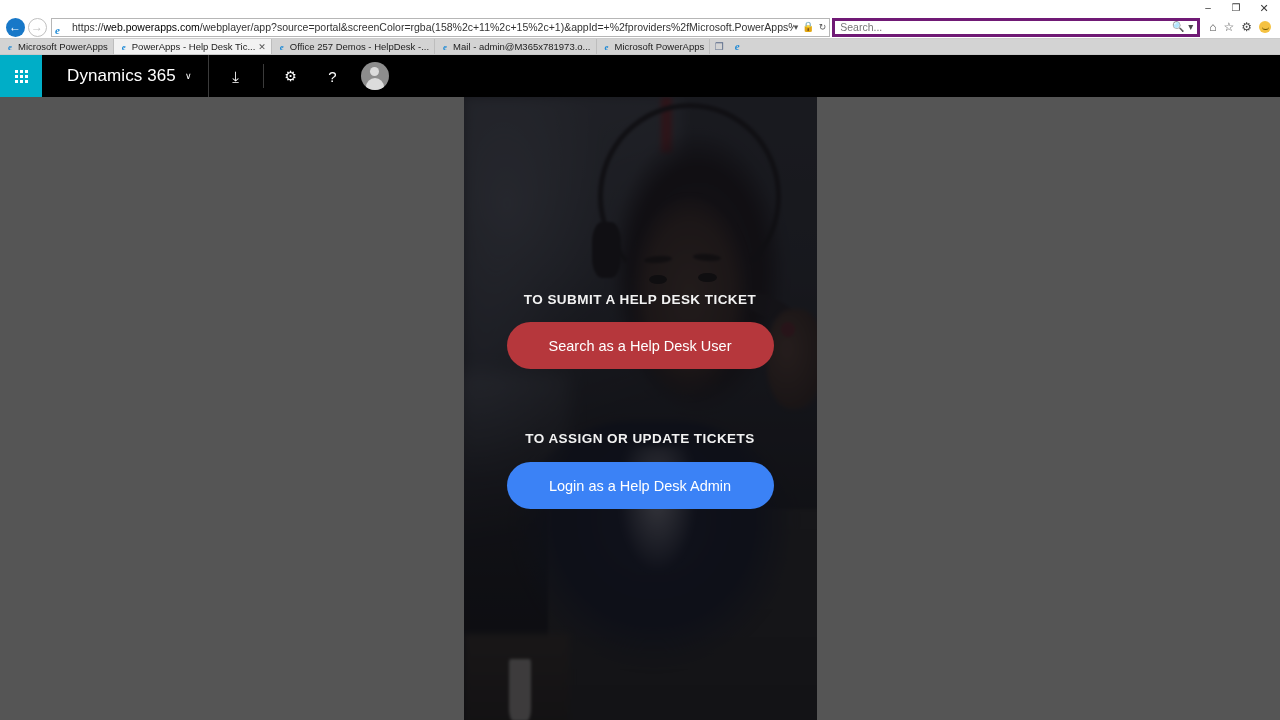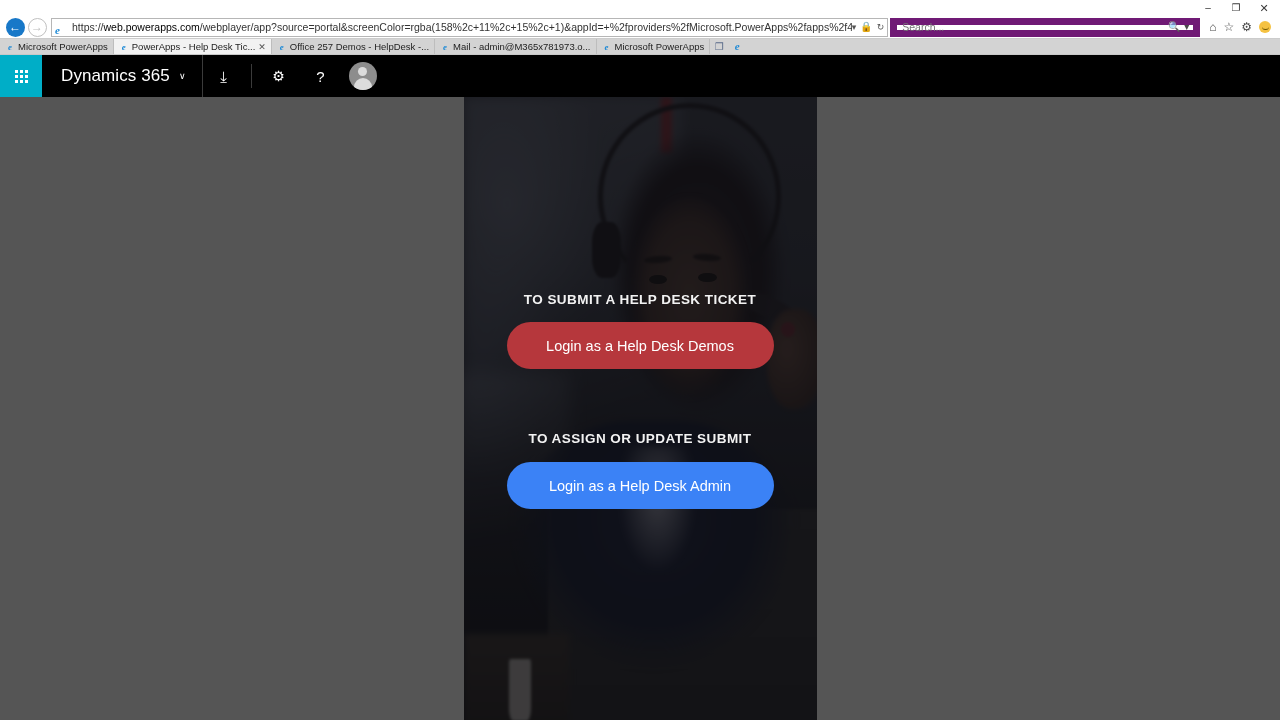--- a/index.html
+++ b/index.html
@@ -92,23 +92,23 @@
   .addr-icons {
     display: flex; align-items: center;
     flex: 0 0 auto;
     padding-right: 3px;
     gap: 4px;
   }
   .addr-icons span { font-size: 9px; color: #555; line-height: 1; }
   .addr-icons .lock { font-size: 10px; color: #444; }
 
   .searchbar {
-    width: 310px;
+    width: 368px;
     height: 19px;
-    border: 7px solid #701a75;
+    border: 3px solid #701a75;
     background: #ffffff;
     display: flex;
     align-items: center;
     padding-left: 5px;
     flex: 0 0 auto;
   }
   .search-text { font-size: 10.5px; color: #767676; flex: 1 1 auto; line-height: 14px; }
   .search-icons { display: flex; align-items: center; gap: 3px; padding-right: 4px; }
   .search-icons span { font-size: 10px; color: #4a4a4a; line-height: 1; }
 
@@ -177,20 +177,21 @@
   }
   .tab-fav .ie-glyph { font-size: 9px; line-height: 10px; }
 
   
   .d365-header {
     height: 42px;
     background: #000000;
     display: flex;
     align-items: stretch;
     color: #ffffff;
+    gap: 6px;
   }
   .waffle {
     width: 42px;
     background: #00aec7;
     display: flex; align-items: center; justify-content: center;
     flex: 0 0 auto;
   }
   .waffle-grid {
     display: grid;
     grid-template-columns: repeat(3, 3px);
@@ -597,19 +598,19 @@
       <div class="photo-headset-band"></div>
       <div class="photo-earpiece"></div>
       <div class="photo-mic"></div>
       <div class="photo-hand"></div>
       <div class="photo-nail"></div>
       <div class="photo-scrim"></div>
     </div>
 
     <div class="app-content">
       <div class="section-label label-submit">TO SUBMIT A HELP DESK TICKET</div>
-      <div class="pill pill-user">Login as a Help Desk Demos</div>
-      <div class="section-label label-assign">TO ASSIGN OR UPDATE SUBMIT</div>
+      <div class="pill pill-user">Search as a Help Desk User</div>
+      <div class="section-label label-assign">TO ASSIGN OR UPDATE TICKETS</div>
       <div class="pill pill-admin">Login as a Help Desk Admin</div>
     </div>
 
   </div>
 </div>
 
 </body></html>

